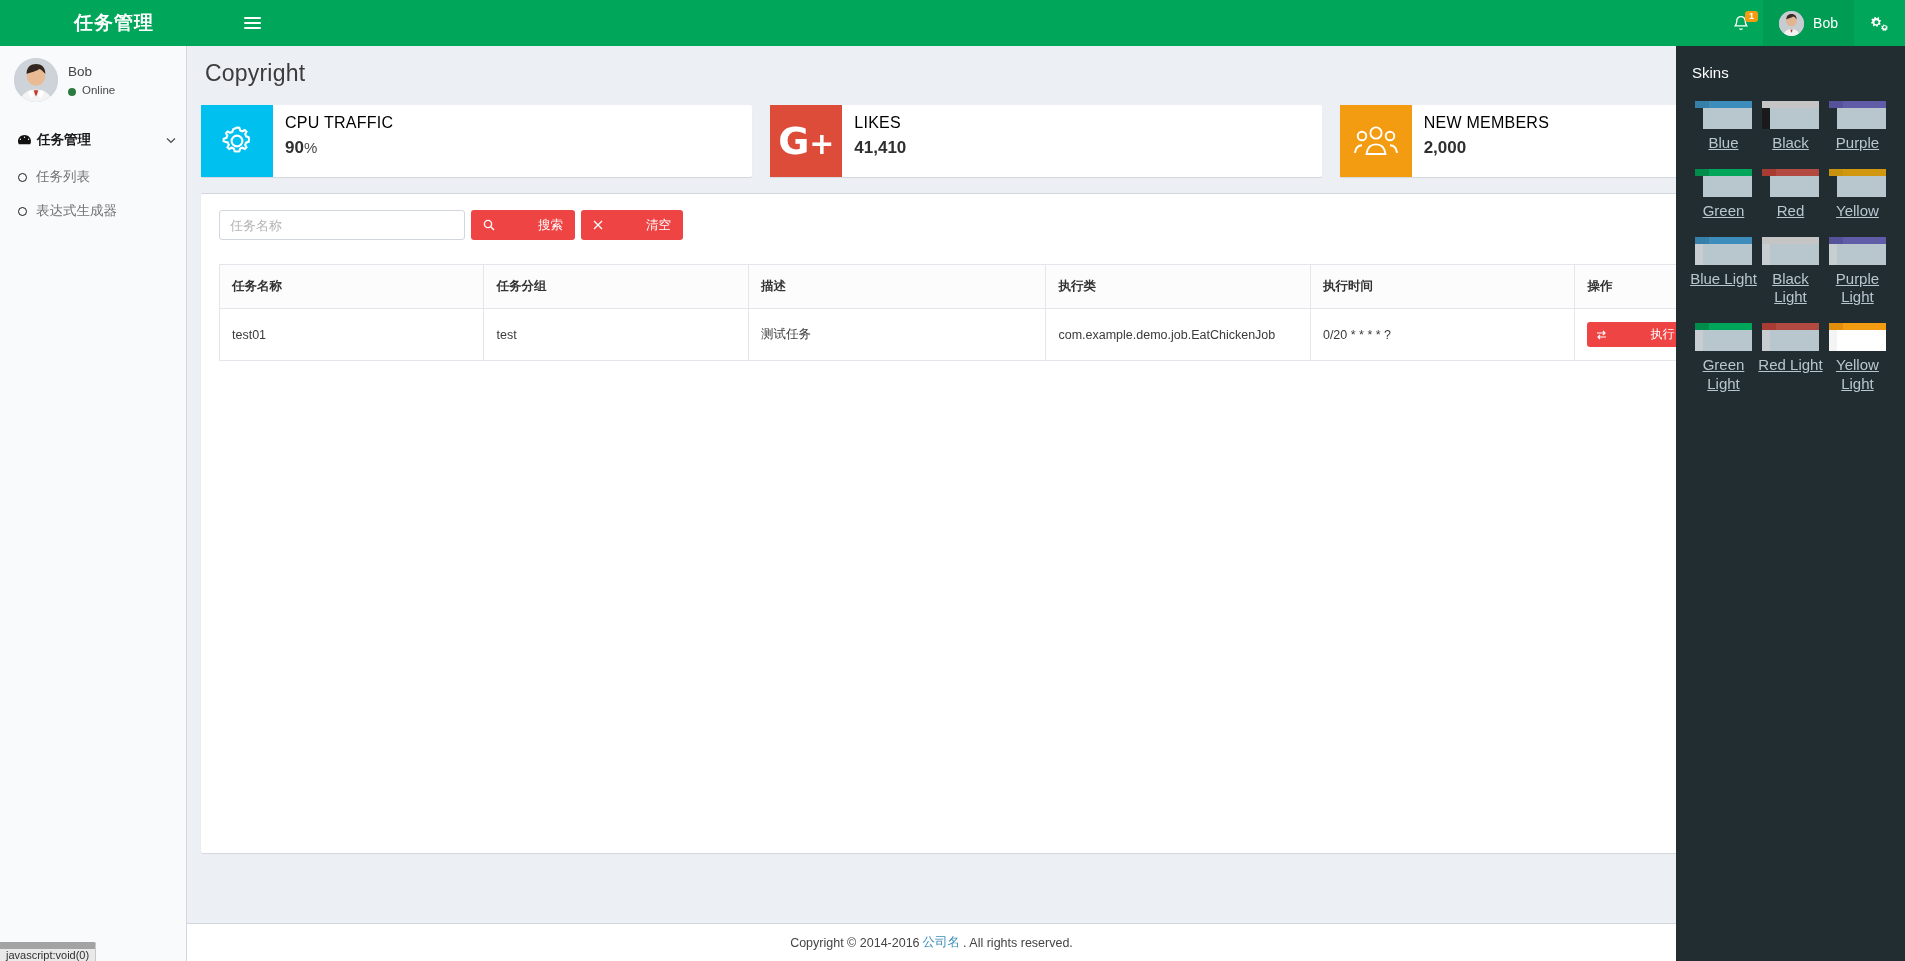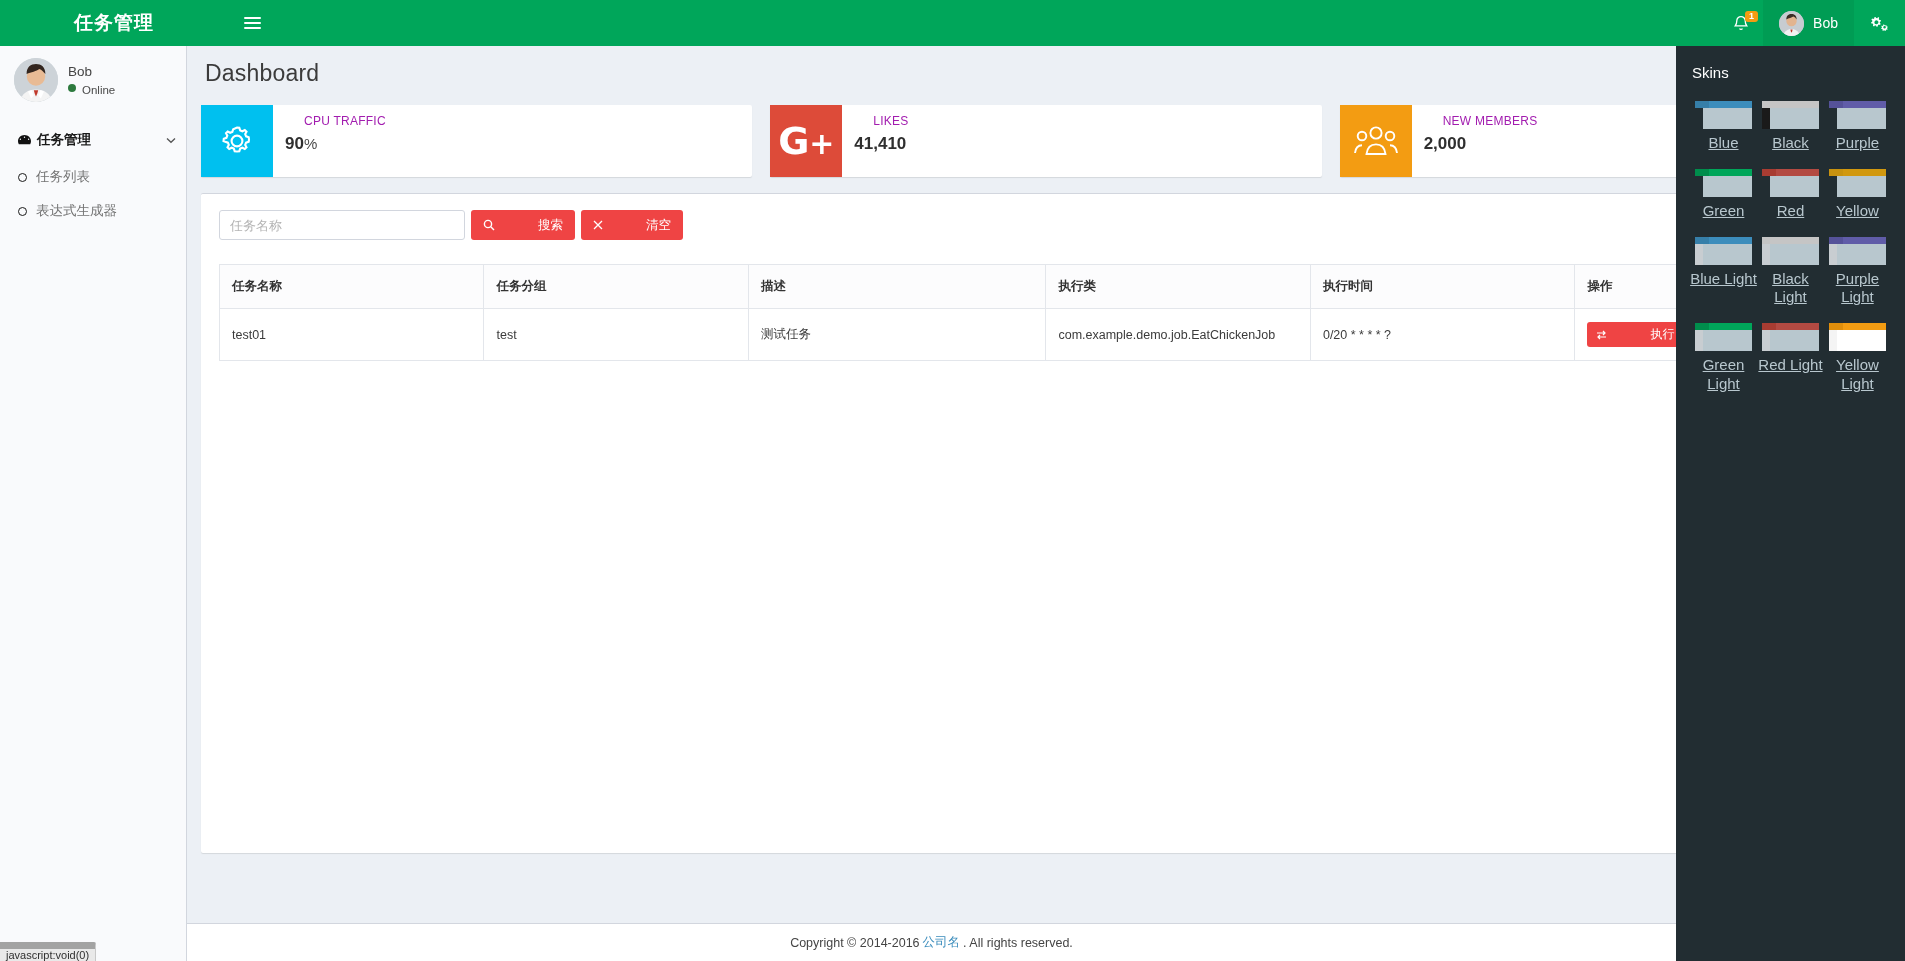--- a/index.html
+++ b/index.html
@@ -51,21 +51,21 @@
   .sidebar {
     position: absolute; top: 46px; left: 0; width: 187px; bottom: 0;
     background: #f9fafc; border-right: 1px solid #d2d6de;
   }
   .user-panel { padding: 12px 8px 14px 14px; display: flex; align-items: center; }
   .avatar-lg {
     width: 44px; height: 44px; border-radius: 50%; background: #cfd8dc;
     overflow: hidden; position: relative; flex: none; margin-right: 10px;
   }
   .user-info .uname { color: #444; font-size: 13.5px; margin-bottom: 5px; }
-  .user-info .ustatus { font-size: 11.5px; color: #4a4a4a; display: flex; align-items: flex-start; }
+  .user-info .ustatus { font-size: 11.5px; color: #4a4a4a; display: flex; align-items: flex-end; }
   .dot-online { width: 8px; height: 8px; border-radius: 50%; background: #2d7a3e; margin-right: 6px; display: inline-block; }
 
   .sidebar-menu { list-style: none; margin-top: 4px; }
   .menu-header {
     display: flex; align-items: center; padding: 11px 10px 11px 14px;
     color: #1a1a1a; font-size: 13.5px; font-weight: bold; cursor: pointer;
     border-left: 3px solid transparent;
   }
   .menu-header .mi { width: 20px; font-size: 13px; text-align: left; }
   .menu-header .chev { margin-left: auto; font-size: 11px; color: #555; }
@@ -91,21 +91,21 @@
   .boxes-row { display: flex; padding: 12px 14px 0 14px; gap: 18px; }
   .info-box {
     flex: 1 1 0; min-width: 0; height: 72px; background: #fff; display: flex;
     border-radius: 2px; box-shadow: 0 1px 1px rgba(0,0,0,0.1);
   }
   .ib-icon {
     width: 72px; height: 72px; flex: none; display: flex; align-items: center;
     justify-content: center; color: #fff;
   }
   .ib-content { padding: 9px 10px 0 12px; overflow: hidden; }
-  .ib-text { font-size: 12px; color: #a21caf; letter-spacing: .25px; white-space: nowrap; margin-left: 19px; }
+  .ib-text { font-size: 16px; color: #000000; letter-spacing: .25px; white-space: nowrap; }
   .ib-number { font-size: 17px; font-weight: bold; color: #2f2f2f; margin-top: 6px; white-space: nowrap; }
   .ib-number .pct { font-weight: 400; font-size: 15px; color: #4a4a4a; }
   .gplus { font-size: 38px; font-weight: bold; line-height: 1; font-family: "DejaVu Sans", sans-serif; }
 
   
   .content-body { padding: 16px 14px 0 14px; }
   .box-panel { background: #fff; border-top: 1px solid #d2d6de; min-height: 660px; padding: 16px 18px; border-radius: 2px;
                box-shadow: 0 1px 1px rgba(0,0,0,0.1); }
   .search-row { display: flex; align-items: center; gap: 6px; margin-bottom: 24px; }
   .search-input {
@@ -270,21 +270,21 @@
             <span>表达式生成器</span>
           </li>
         </ul>
       </li>
     </ul>
   </aside>
 
   <div class="content-wrapper">
 
     <section class="content-header">
-      <h1>Dashboard</h1>
+      <h1>Copyright</h1>
     </section>
 
     <div class="boxes-row">
 
       <div class="info-box">
         <div class="ib-icon" style="background:#00c0ef">
           <svg width="40" height="40" viewBox="0 0 40 40" fill="none" stroke="#ffffff" stroke-width="2.1">
             <path d="M20 6.5l2.3.3.9 2.6 2.2.9 2.4-1.2 1.7 1.6-1.3 2.4.9 2.2 2.6.9.3 2.3-.3 2.3-2.6.9-.9 2.2 1.3 2.4-1.7 1.6-2.4-1.2-2.2.9-.9 2.6-2.3.3-2.3-.3-.9-2.6-2.2-.9-2.4 1.2-1.7-1.6 1.3-2.4-.9-2.2-2.6-.9L6.5 20l.3-2.3 2.6-.9.9-2.2-1.3-2.4 1.7-1.6 2.4 1.2 2.2-.9.9-2.6z"></path>
             <circle cx="20" cy="20" r="5.4"></circle>
           </svg>

